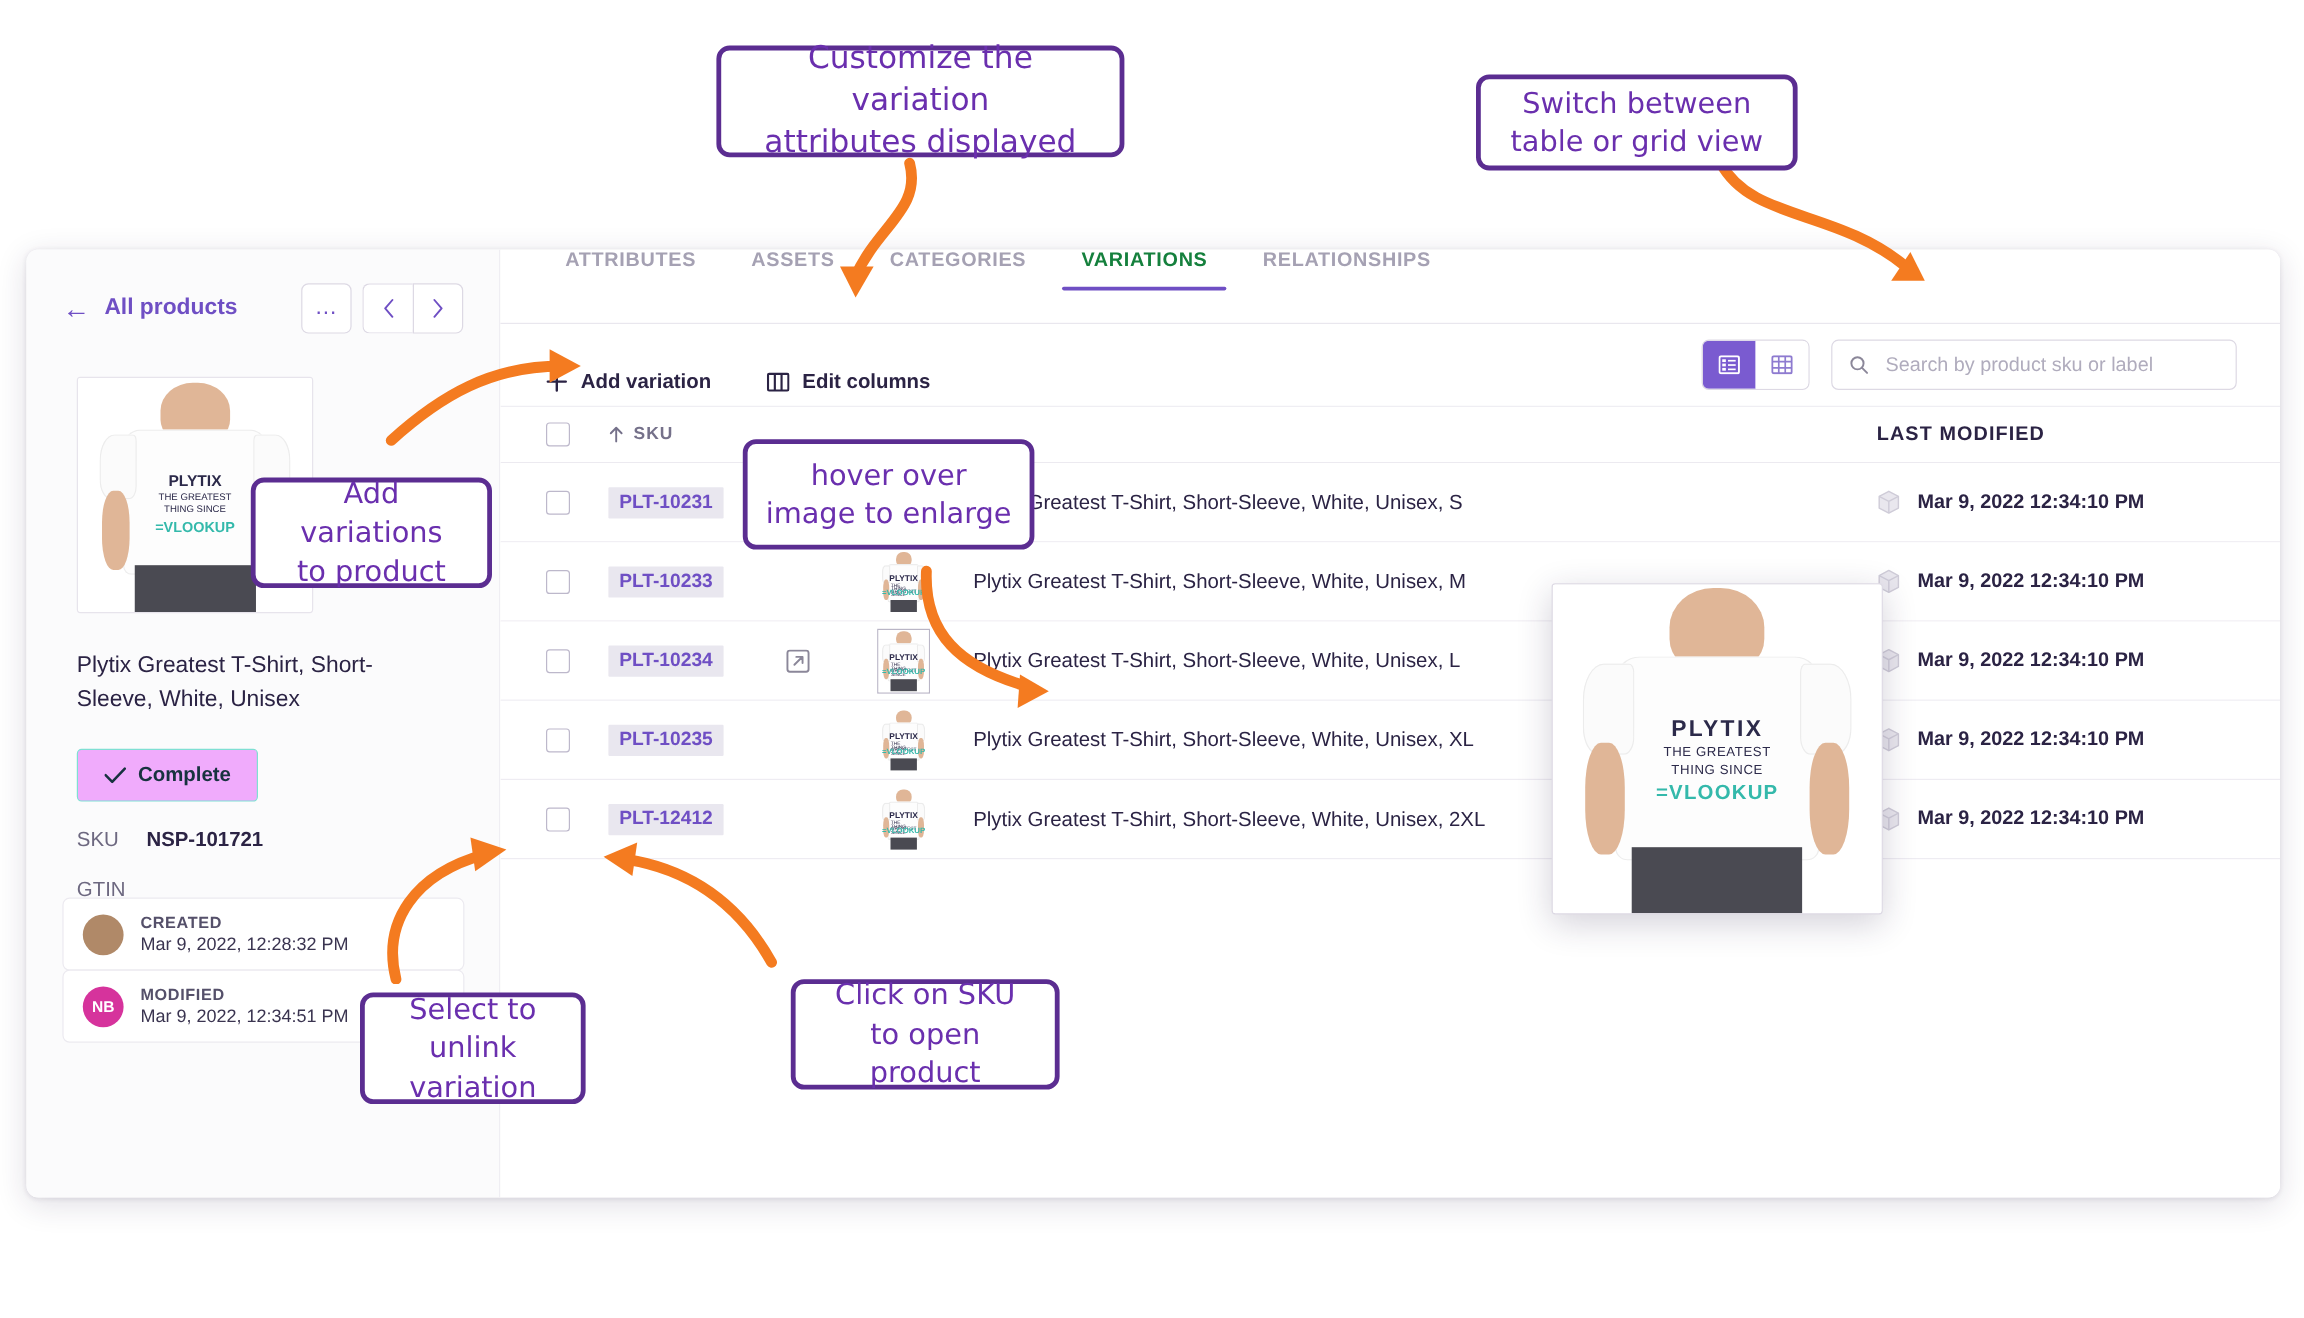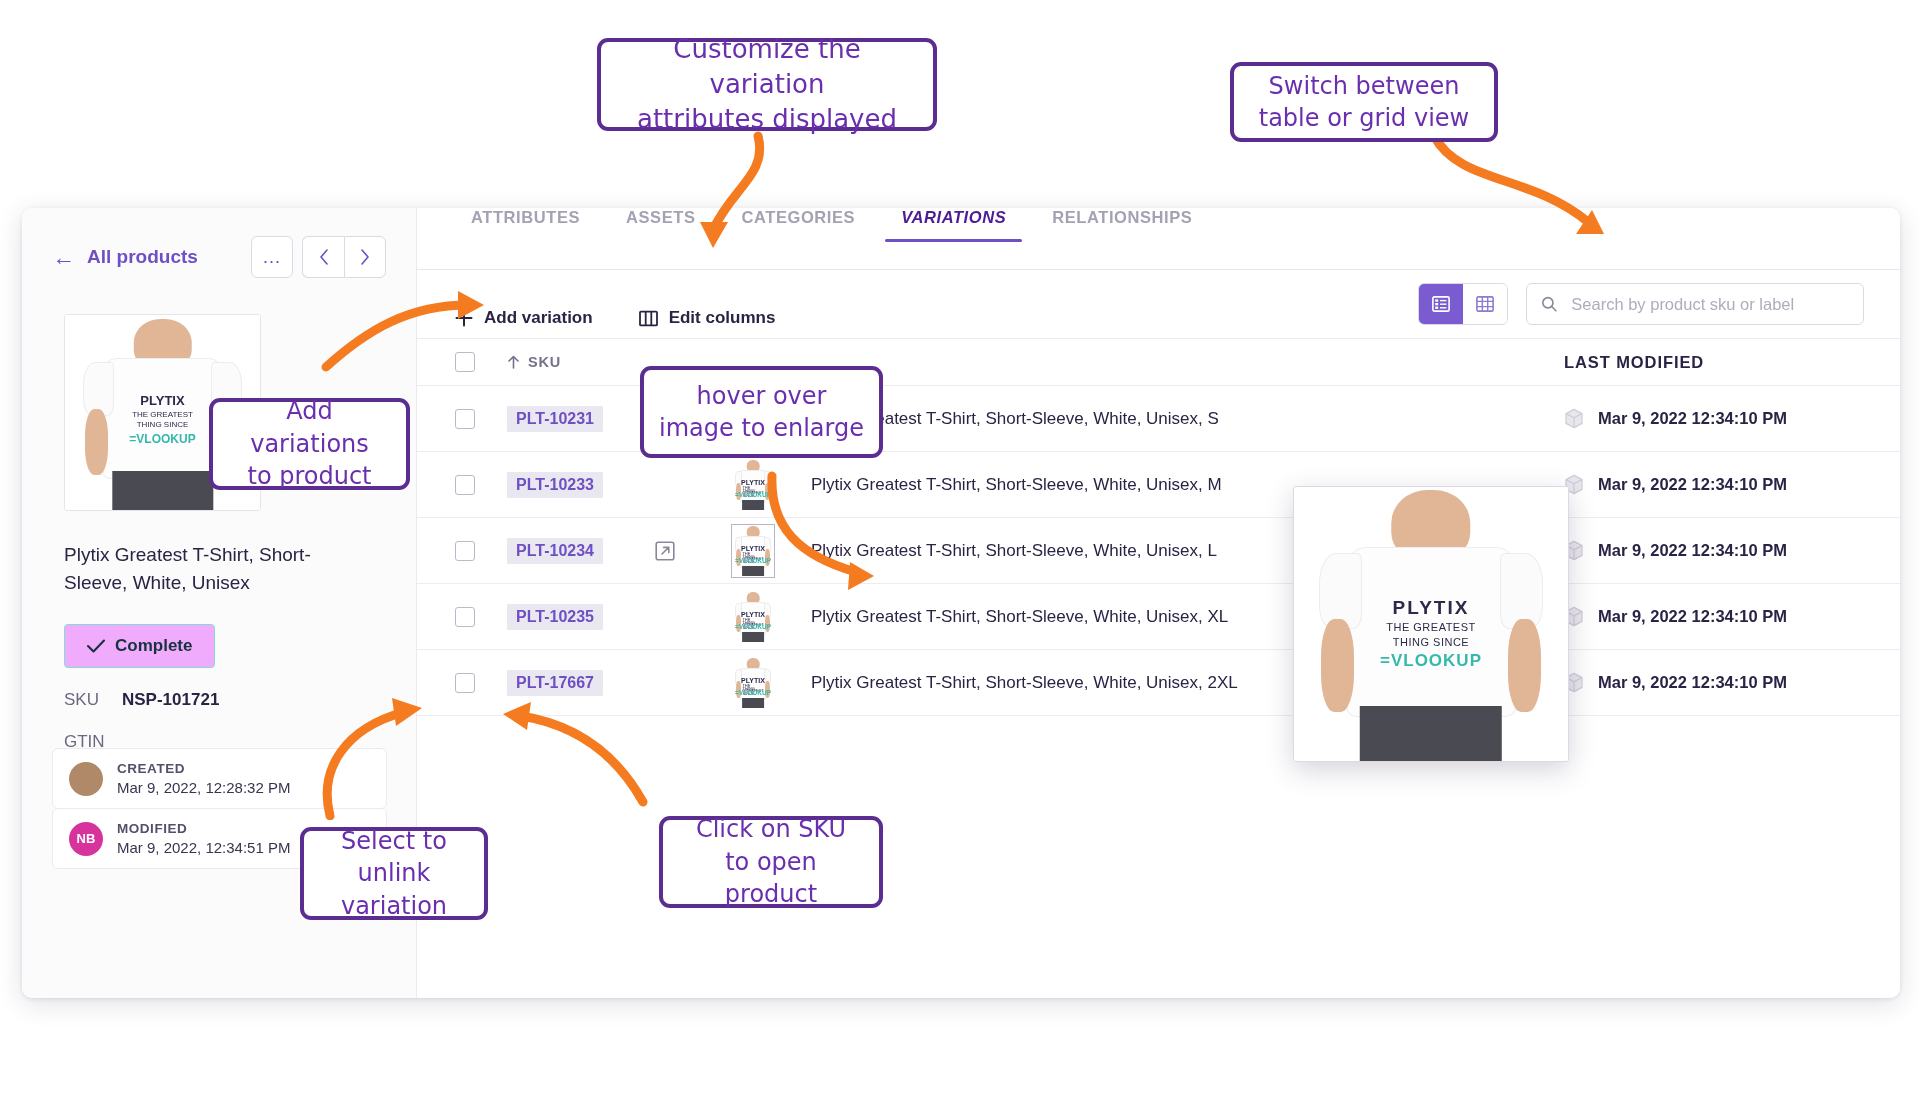--- a/index.html
+++ b/index.html
@@ -77,21 +77,21 @@
   
   #right-panel{ flex:1; height:100%; background:#fff; position:relative; display:flex; flex-direction:column;}
   #tabbar{
     height:62px; flex:0 0 62px; border-bottom:1px solid #e9e7ee;
     display:flex; align-items:flex-start; padding:0 0 0 38px; gap:0;
   }
   .tab{
     font-size:16.5px; letter-spacing:.035em; font-weight:700; color:#a5a1b3;
     padding:0 16px 14px 16px; margin-right:14px; cursor:pointer; position:relative; white-space:nowrap;
   }
-  .tab.active{ color:#4c1d95;font-style:italic; }
+  .tab.active{ color:#15803d; }
   .tab.active:after{
     content:""; position:absolute; left:0; right:0; bottom:-1px; height:3px; background:#6f4fc4; border-radius:2px;
   }
 
   #toolbar{
     height:68px; flex:0 0 68px; display:flex; align-items:center; padding:0 36px 0 38px;
   }
   .tb-btn{ display:flex;align-items:center;gap:11px;color:#2b2344;font-size:17px;font-weight:700;cursor:pointer;margin-top:28px;}
   #btn-edit-columns{ margin-left:46px; }
   .tb-right{ margin-left:auto; display:flex; align-items:flex-start; gap:18px;}
@@ -473,21 +473,21 @@
   <path d="M2 5.6l8 4.2 8-4.2M10 9.8v9.8" fill="none" stroke="#cfccd8" stroke-width="1.2" stroke-linejoin="round"></path>
               </svg>
               <span>Mar 9, 2022 12:34:10 PM</span>
             </div>
   </div>
           <div class="row">
     <div class="c-check">
       <div class="chk"></div>
     </div>
     <div class="c-sku">
-      <span class="sku-pill">PLT-17667</span>
+      <span class="sku-pill">PLT-12412</span>
     </div>
     <div class="c-open"></div>
     <div class="c-thumb">
       <div class="thumb plain">
   <div class="shirt">
     <div class="head" style="top:2%;width:30%;height:24%;"></div>
     <div class="body" style="top:22%;width:64%;height:62%;"></div>
     <div class="sleeveL" style="top:24%;left:8%;width:17%;height:28%;border-radius:40% 10% 20% 30%;"></div>
     <div class="sleeveR" style="top:24%;right:8%;width:17%;height:28%;border-radius:10% 40% 30% 20%;"></div>
     <div class="armL" style="top:48%;left:9%;width:12%;height:32%;"></div>
@@ -568,21 +568,21 @@
 <div class="callout" style="left:1230px;top:62px;width:268px;height:80px;font-size:24px;">
   <span style="white-space: pre-line;">Switch between
 table or grid view</span>
 </div>
 
 <div class="callout" style="left:209px;top:398px;width:201px;height:92px;font-size:24px;">
   <span style="white-space: pre-line;">Add variations
 to product</span>
 </div>
 
-<div class="callout" style="left:640px;top:366px;width:243px;height:92px;font-size:24px;">
+<div class="callout" style="left:619px;top:366px;width:243px;height:92px;font-size:24px;">
   <span style="white-space: pre-line;">hover over
 image to enlarge</span>
 </div>
 
 <div class="callout" style="left:300px;top:827px;width:188px;height:93px;font-size:24px;">
   <span style="white-space: pre-line;">Select to
 unlink variation</span>
 </div>
 
 <div class="callout" style="left:659px;top:816px;width:224px;height:92px;font-size:24px;">

